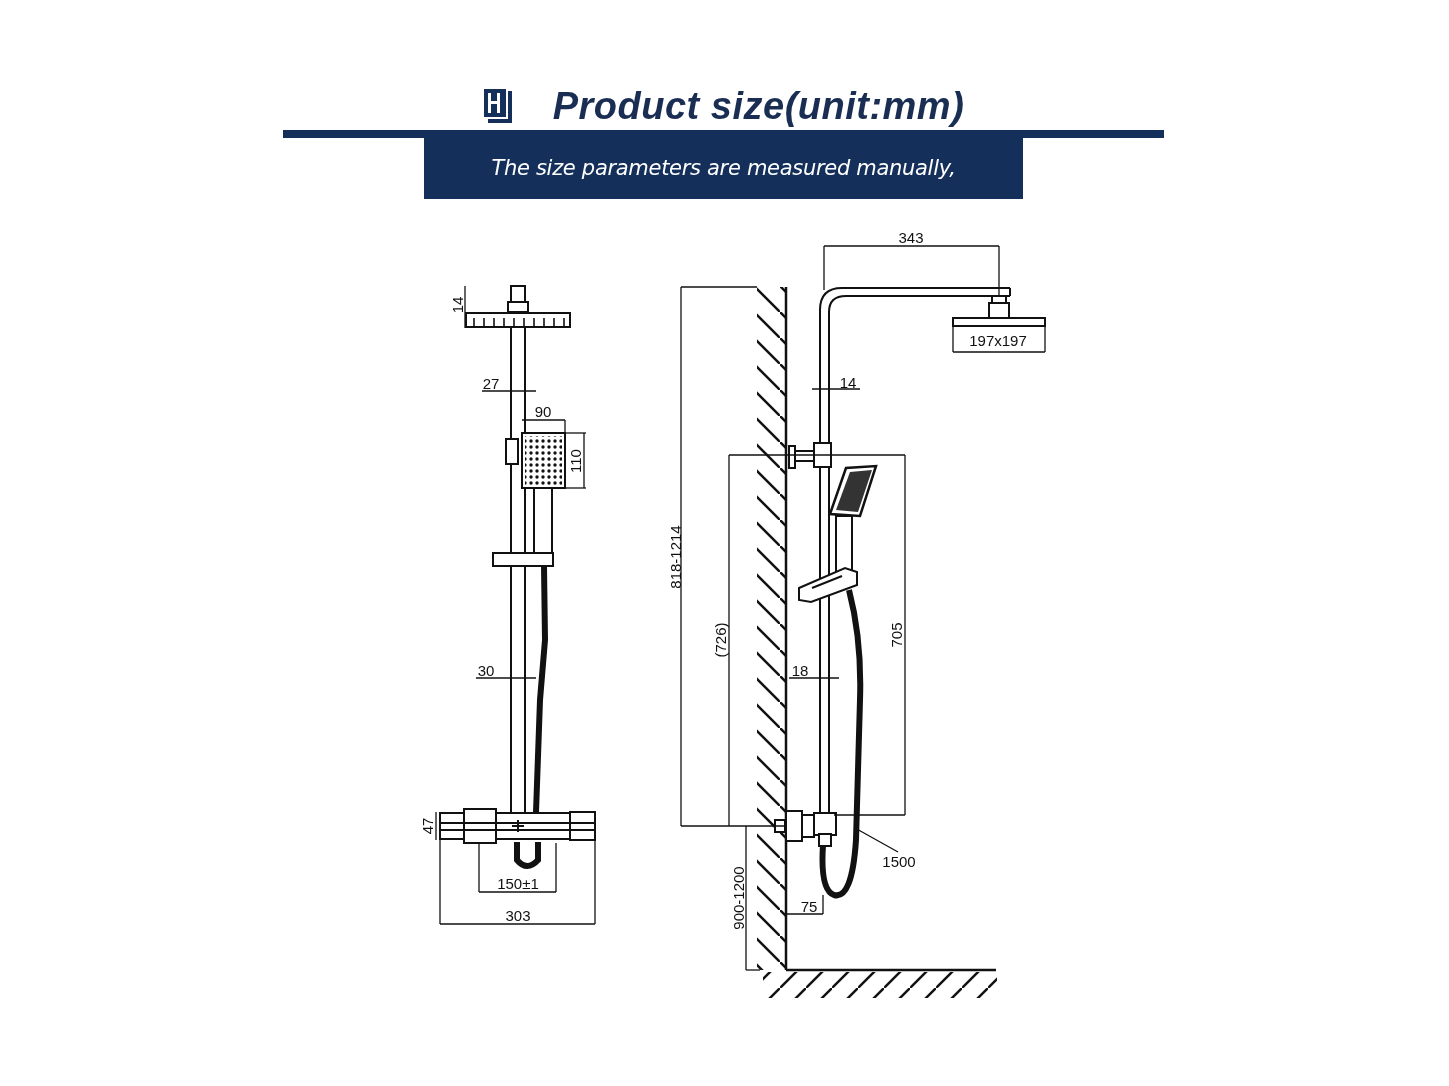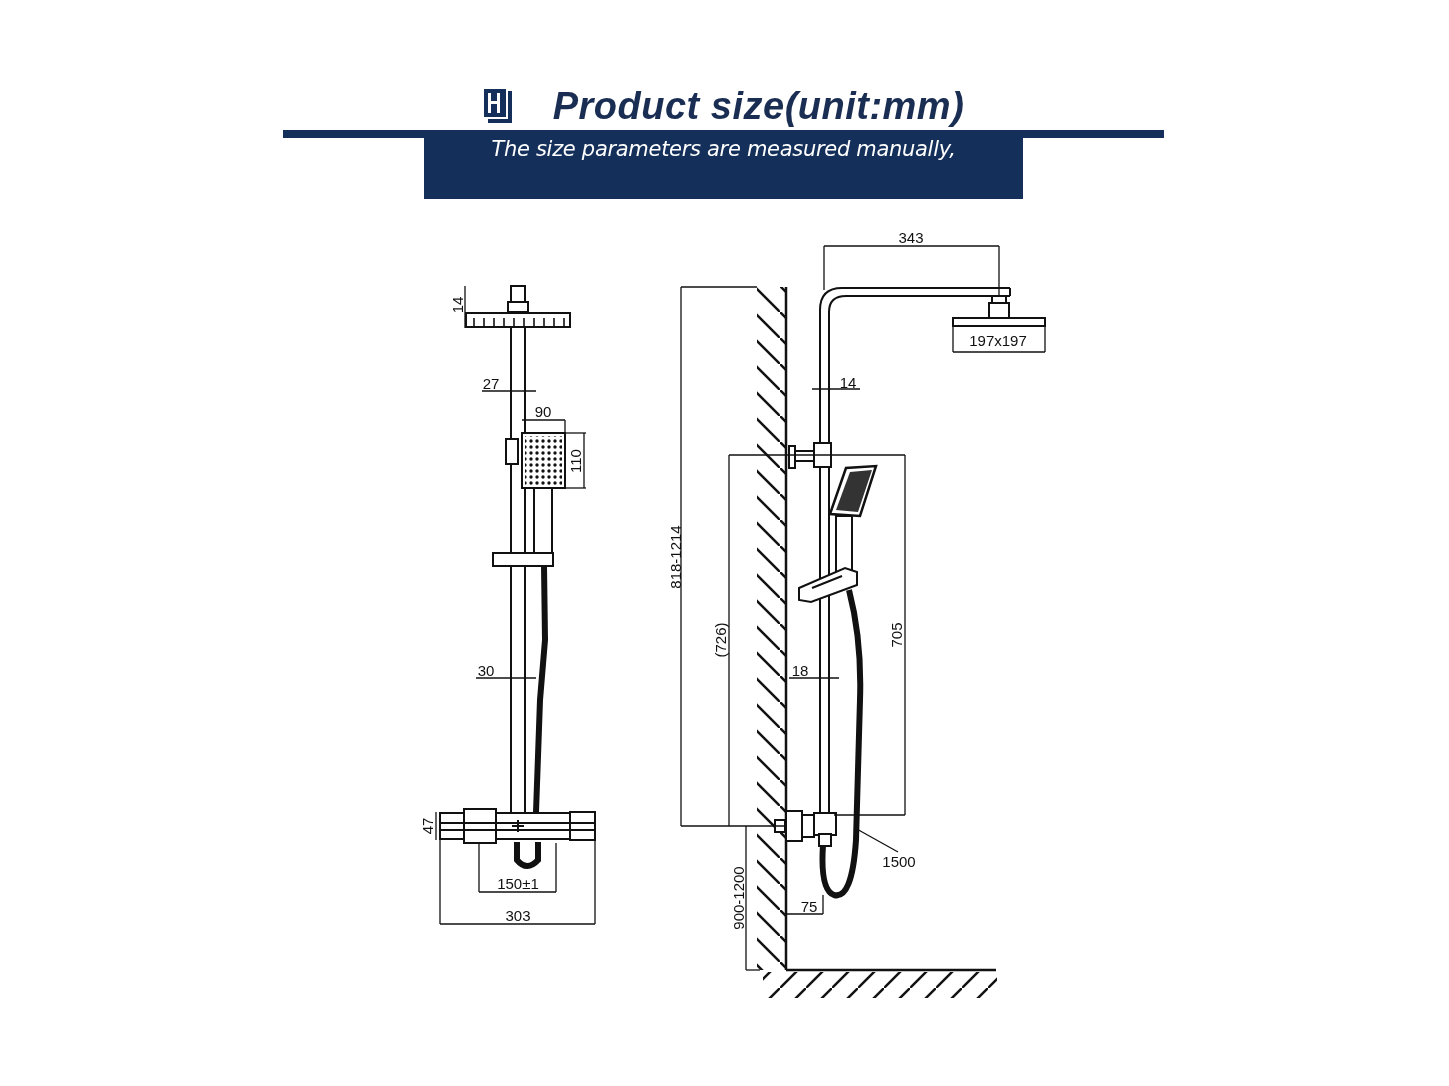--- a/index.html
+++ b/index.html
@@ -1,21 +1,21 @@
 <!DOCTYPE html>
 <html><head>
 <meta charset="utf-8">
 <style>
   html, body { margin:0; padding:0; background:#ffffff; }
   body { width:1449px; height:1086px; position:relative; overflow:hidden; font-family:"Liberation Sans", sans-serif; }
   .title-row { position:absolute; left:283px; top:82px; width:881px; height:48px; display:flex; align-items:center; justify-content:center;gap:18px; }
   .logo { width:30px; height:36px; margin-right:22px; position:relative; }
   .title { font-family:"Liberation Sans", sans-serif; font-weight:bold; font-style:italic; font-size:38px; color:#1a2d52; letter-spacing:0.5px; }
   .rule { position:absolute; left:283px; top:130px; width:881px; height:8px; background:#14305a; }
-  .note { position:absolute; left:424px; top:137px; width:599px; height:62px; background:#14305a; color:#ffffff; display:flex; flex-direction:column; align-items:center; justify-content:space-between; }
+  .note { position:absolute; left:424px; top:137px; width:599px; height:62px; background:#14305a; color:#ffffff; display:flex; flex-direction:column; align-items:center; justify-content:center; }
   .note span { font-family:"DejaVu Sans", sans-serif; font-style:italic; font-size:21px; line-height:25px; letter-spacing:-0.3px; }
   svg.drawing { position:absolute; left:0; top:0; }
   svg text { font-family:"Liberation Sans", sans-serif; font-size:15px; fill:#111; }
 </style>
 </head>
 <body>
 
 <div class="title-row">
   <div class="logo">
     <svg width="30" height="36" viewBox="0 0 30 36">

